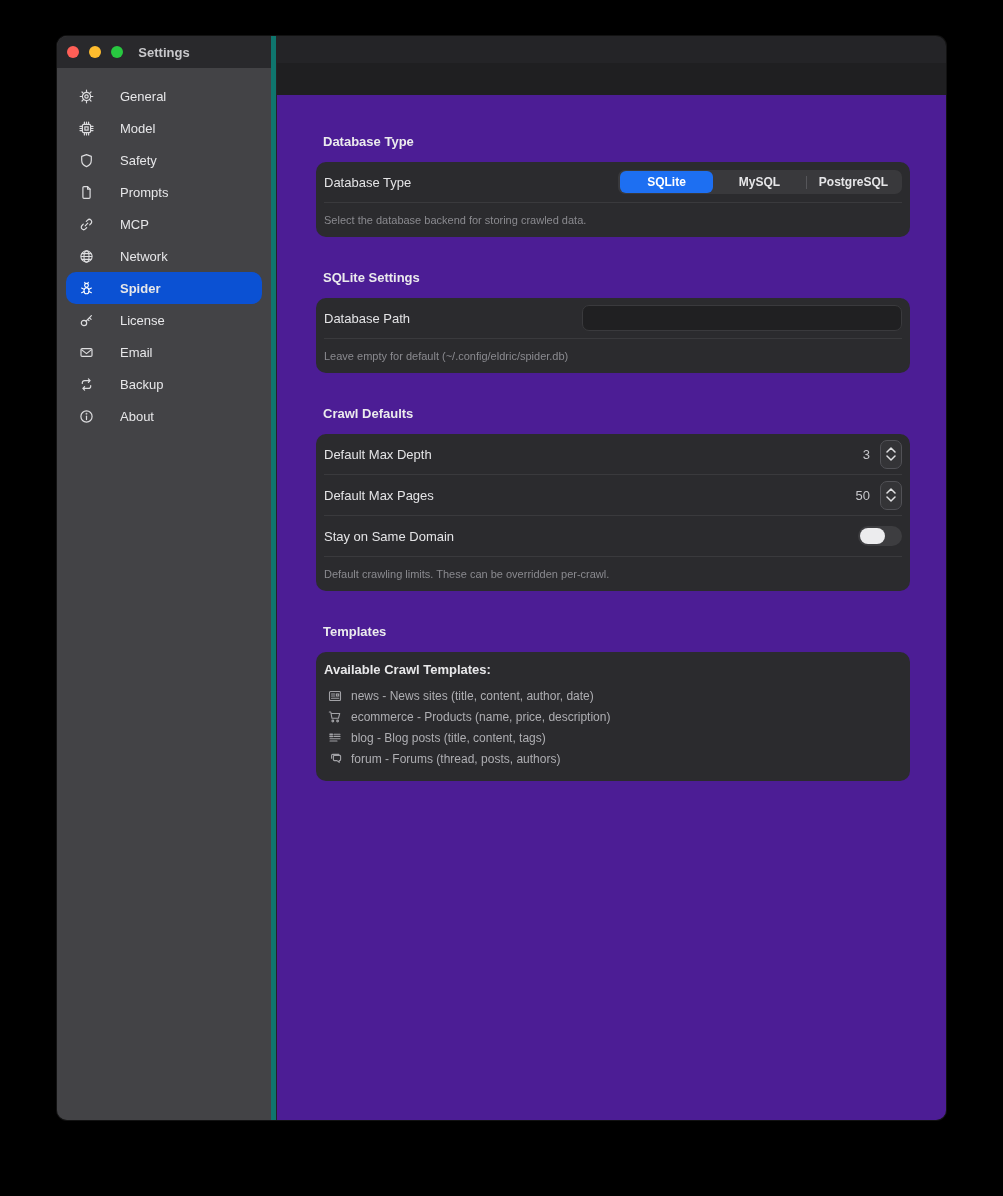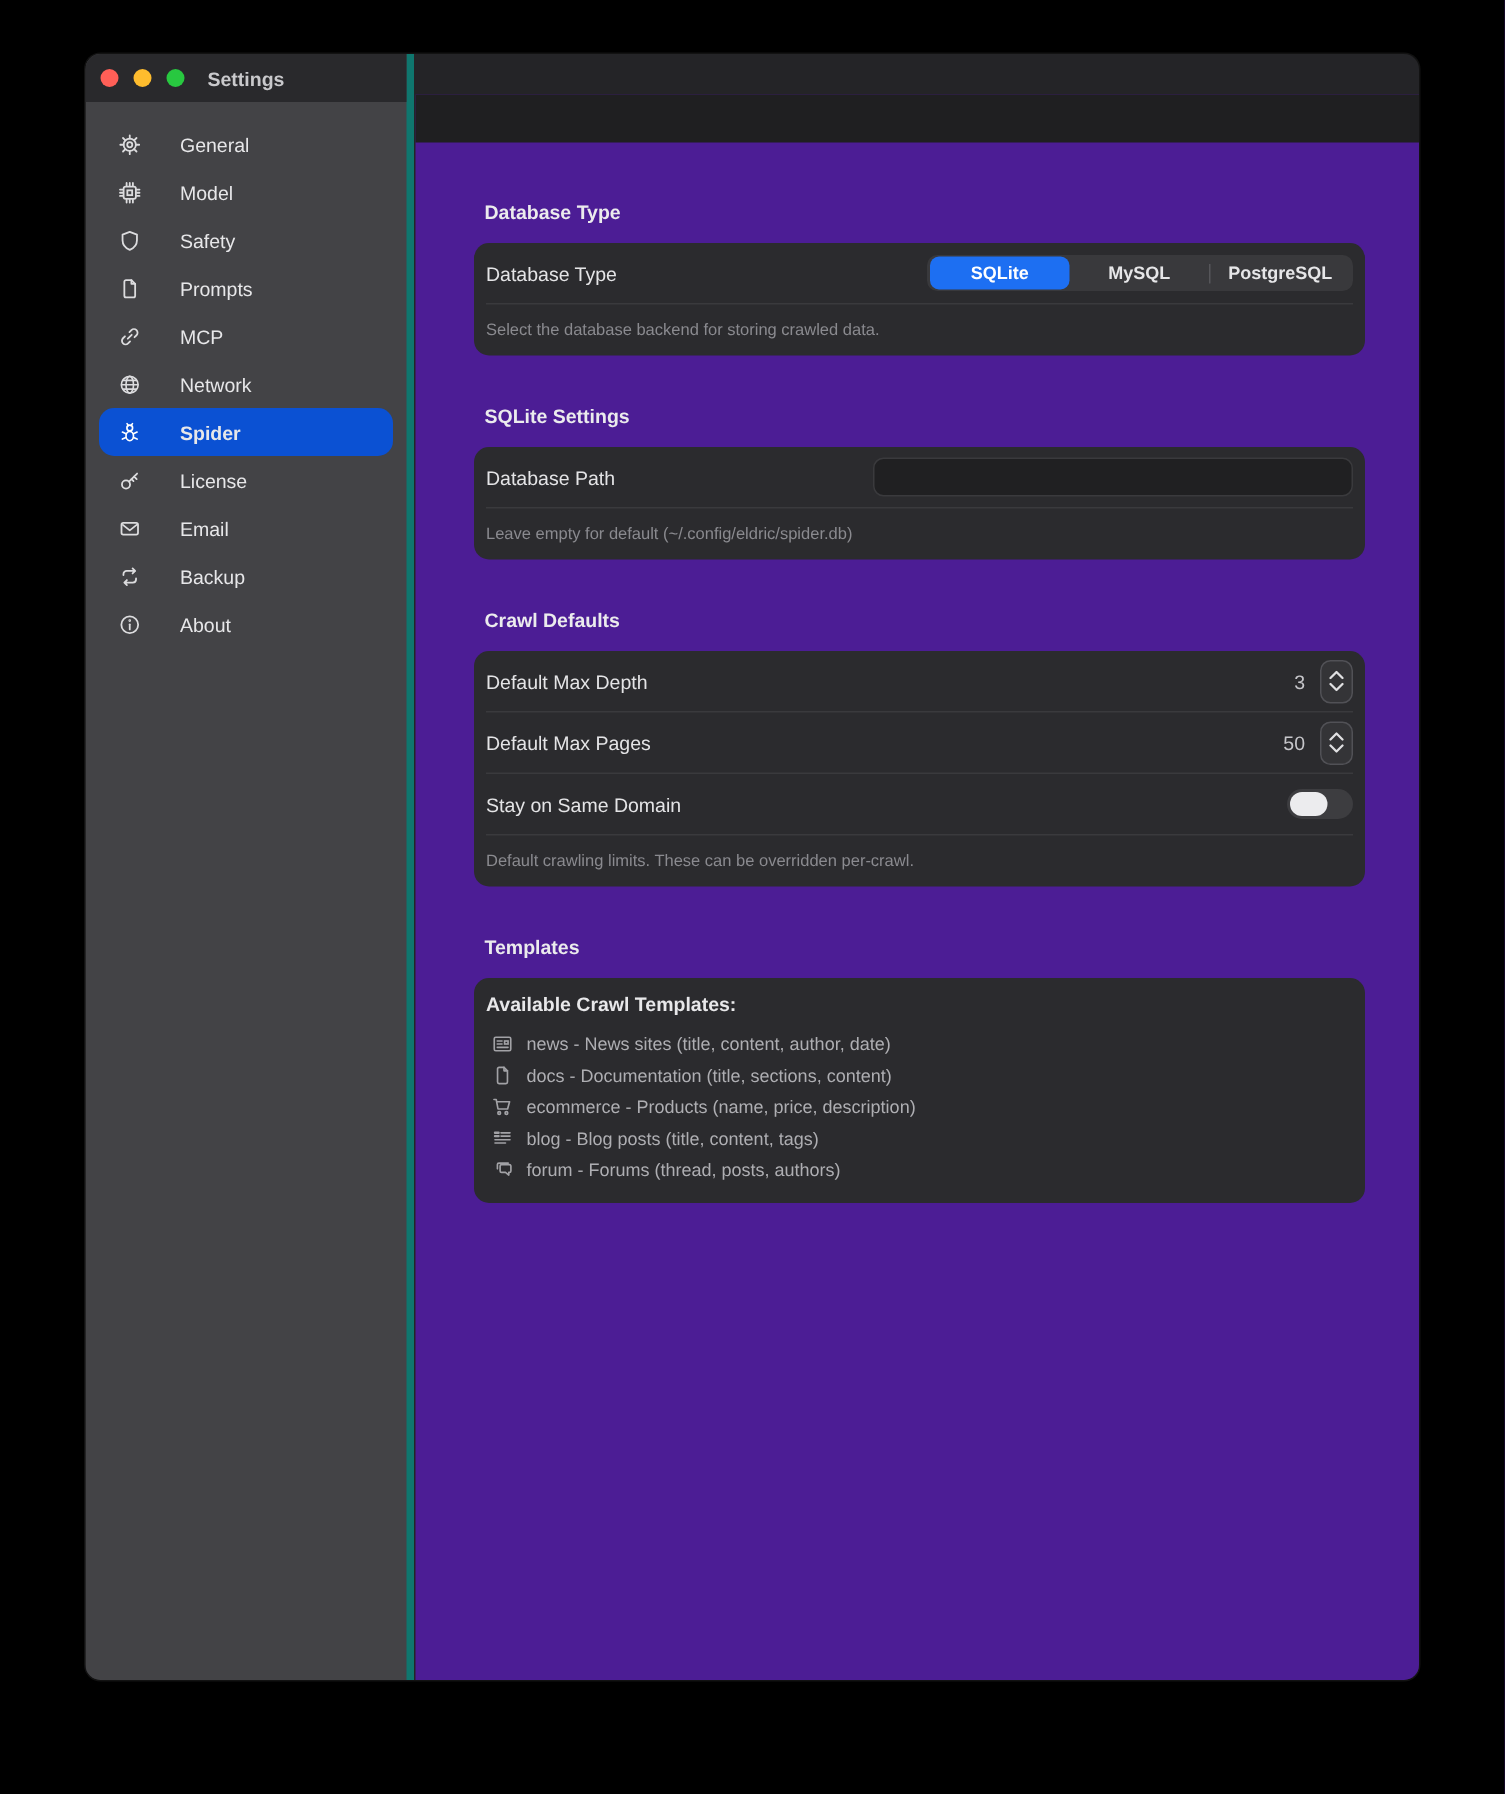--- a/index.html
+++ b/index.html
@@ -300,29 +300,20 @@
             <span class="tpl-icon">
               <svg width="14" height="14" viewBox="0 0 14 14" fill="none" stroke="currentColor" stroke-width="1.1" stroke-linecap="round">
                 <rect x="1.5" y="2.5" width="11" height="9" rx="1"></rect>
                   <path d="M3.5 5h3.2M3.5 7h3.2M3.5 9.2h7.2"></path>
                   <rect x="8.4" y="5" width="2.3" height="2"></rect>
               </svg>
             </span>
             <span class="tpl-text">news - News sites (title, content, author, date)</span>
           </div>
 
-          <div class="tpl-item">
-            <span class="tpl-icon">
-              <svg width="14" height="14" viewBox="0 0 14 14" fill="none" stroke="currentColor" stroke-width="1.1" stroke-linecap="round" stroke-linejoin="round">
-                <path d="M8 1.6H4.7a1 1 0 0 0-1 1v8.8a1 1 0 0 0 1 1h4.6a1 1 0 0 0 1-1V3.9z"></path>
-                  <path d="M8 1.6v2.3h2.3"></path>
-              </svg>
-            </span>
-            <span class="tpl-text">docs - Documentation (title, sections, content)</span>
-          </div>
 
           <div class="tpl-item">
             <span class="tpl-icon">
               <svg width="14" height="14" viewBox="0 0 14 14" fill="none" stroke="currentColor" stroke-width="1.1" stroke-linecap="round" stroke-linejoin="round">
                 <path d="M1.3 2h1.5l1.2 6.3h6.4l1.3-4.8H3.4"></path>
                   <circle cx="4.8" cy="11" r="0.9"></circle>
                   <circle cx="9.6" cy="11" r="0.9"></circle>
               </svg>
             </span>
             <span class="tpl-text">ecommerce - Products (name, price, description)</span>

